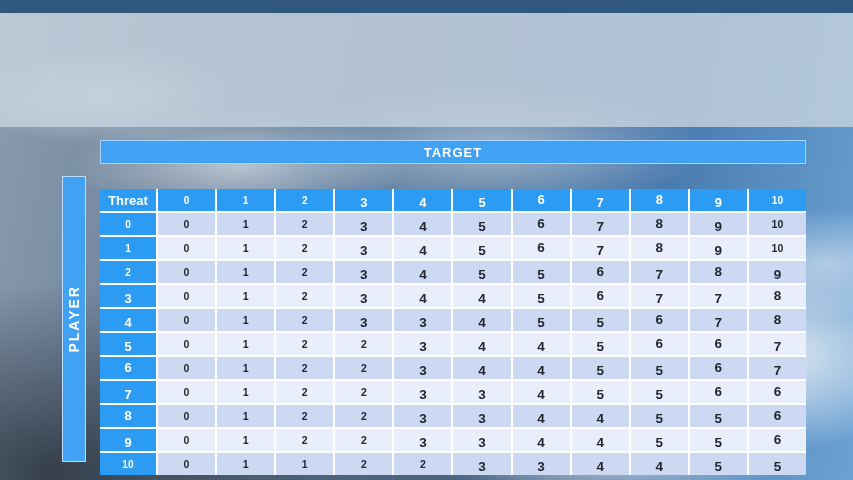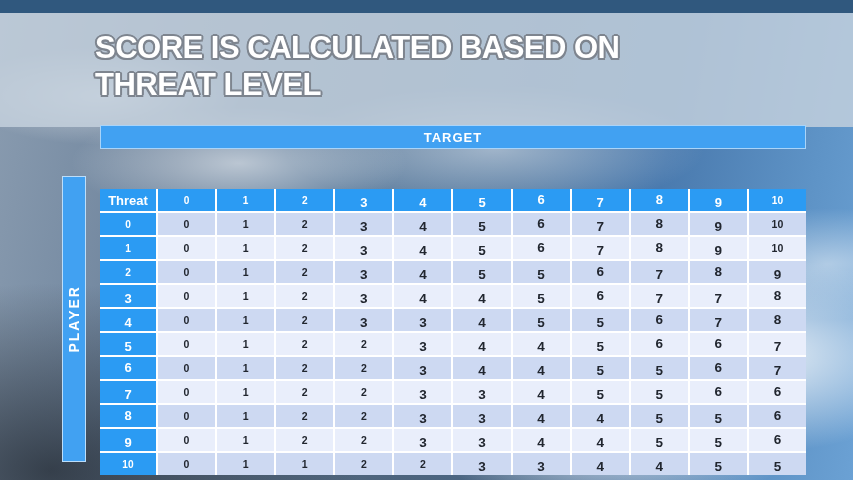--- a/index.html
+++ b/index.html
@@ -31,21 +31,21 @@
     font-size: 31px; line-height: 37px; font-weight: bold; letter-spacing: -0.5px;
     color: #ffffff;
     text-shadow:
       -2px 0 0 #7e858f, 2px 0 0 #7e858f, 0 -2px 0 #7e858f, 0 2px 0 #7e858f,
       -1.5px -1.5px 0 #7e858f, 1.5px -1.5px 0 #7e858f,
       -1.5px 1.5px 0 #7e858f, 1.5px 1.5px 0 #7e858f;
   }
   .slide-title .line { display: block; }
 
   .target-bar {
-    position: absolute; left: 100px; top: 125px; width: 706px; height: 24px;
+    position: absolute; left: 100px; top: 140px; width: 706px; height: 24px;
     background: var(--bar-blue, #41a1f2);
     border: 1px solid rgba(255,255,255,0.55);
     display: flex; align-items: center; justify-content: center;
     color: #fff; font-weight: bold; font-size: 13px; letter-spacing: 1px;
   }
 
   .player-bar {
     position: absolute; left: 62px; top: 176px; width: 24px; height: 286px;
     background: var(--bar-blue, #41a1f2);
     border: 1px solid rgba(255,255,255,0.65);
@@ -80,24 +80,20 @@
 </style>
 </head>
 <body>
 
 <div class="stage">
 
   <div class="top-strip"></div>
 
   <div class="title-band"></div>
 
-  <h1 class="slide-title">
-    <span class="line">SCORE IS CALCULATED BASED ON</span>
-    <span class="line">THREAT LEVEL</span>
-  </h1>
 
   <div class="target-bar">
     <span>TARGET</span>
   </div>
 
   <div class="player-bar">
     <span class="vtext">PLAYER</span>
   </div>
 
   <div class="score-table" id="score-table">

